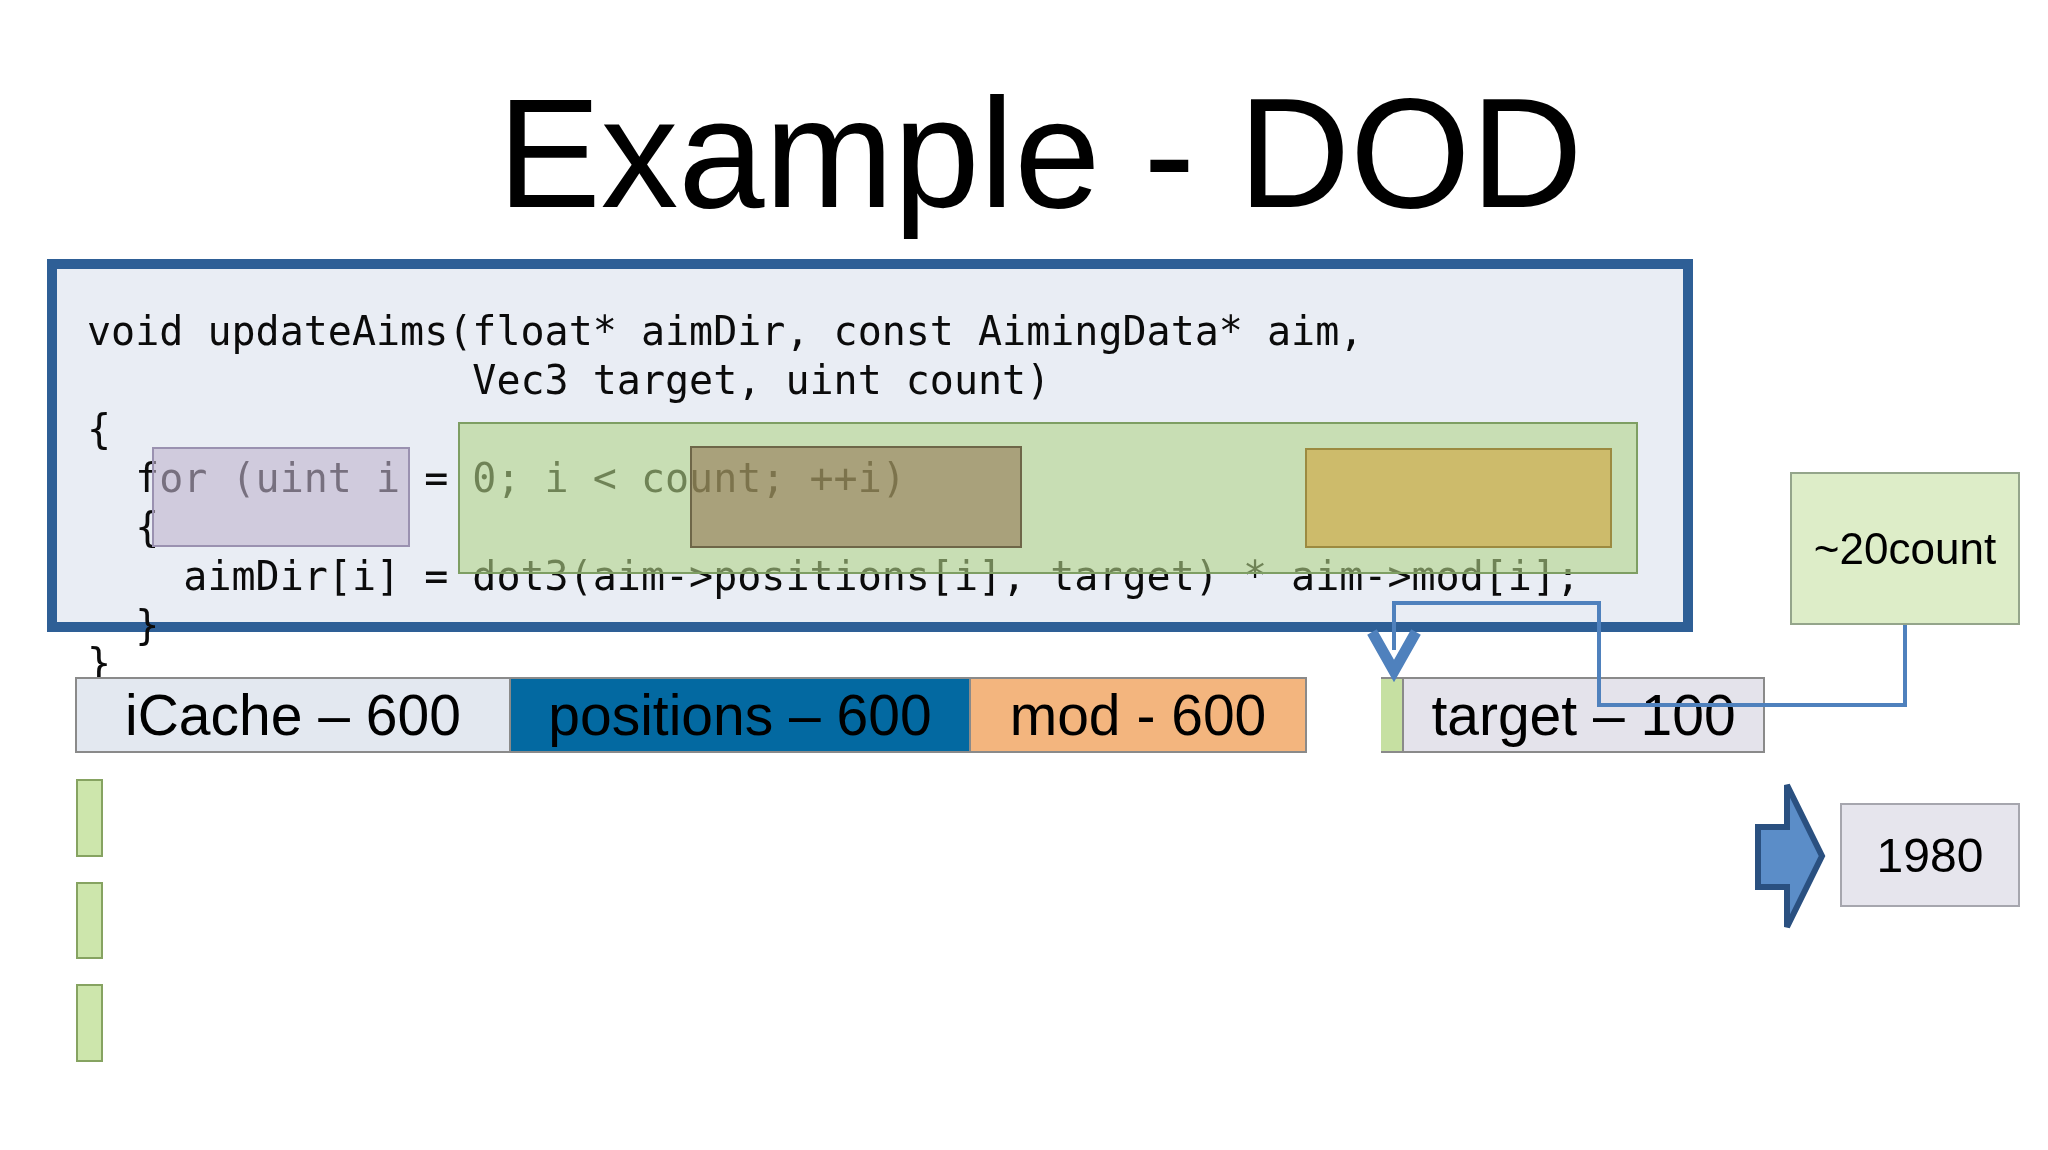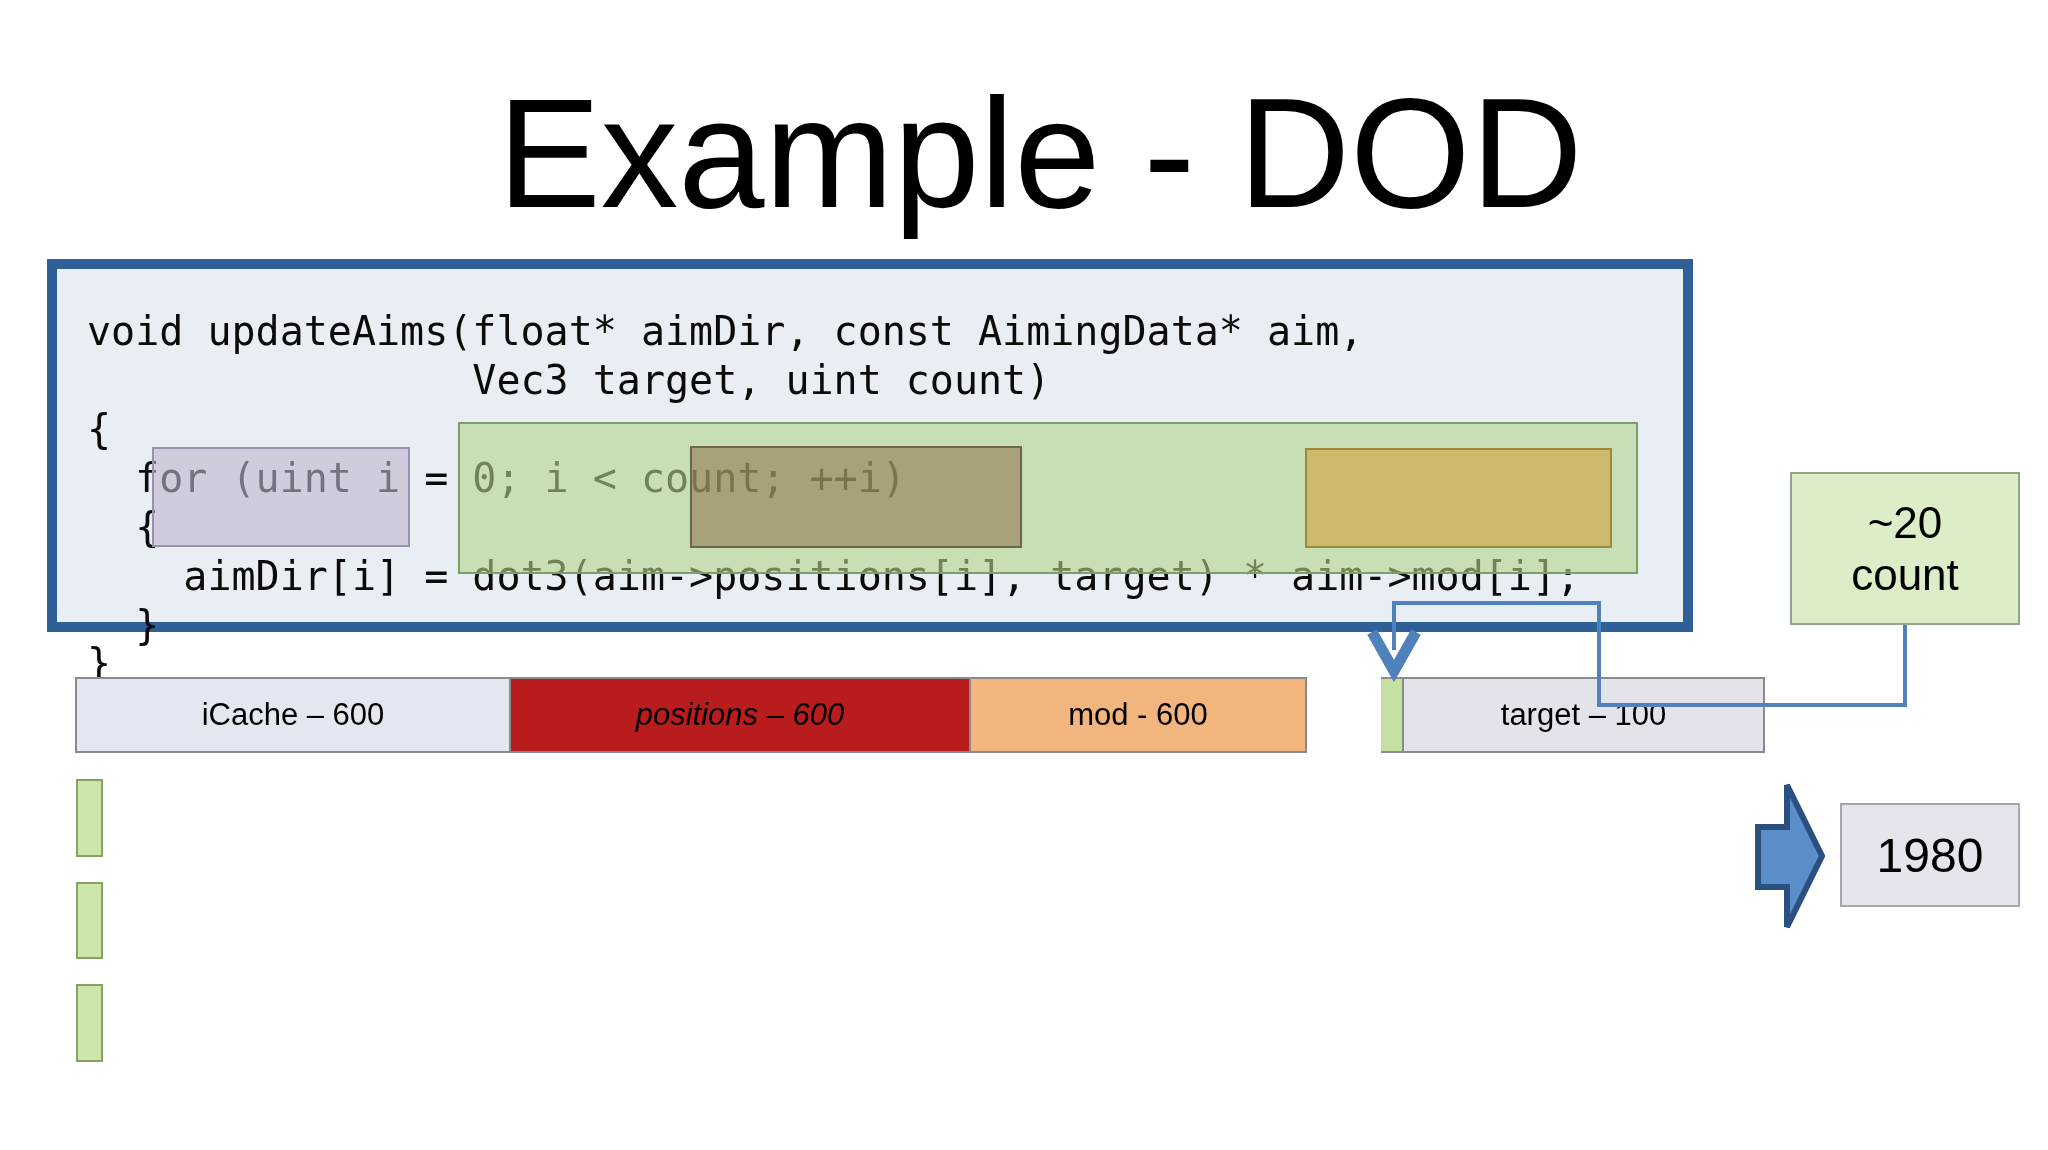--- a/index.html
+++ b/index.html
@@ -18,31 +18,31 @@
   .ov{position:absolute;box-sizing:border-box;}
   .ov.green {left:401px;top:153px;width:1180px;height:152px;background:rgba(178,212,137,.60);border:2px solid #7e9e63;z-index:2;}
   .ov.purple{left:95px; top:178px;width:258px; height:100px;background:rgba(192,180,205,.60);border:2px solid #9a91b0;z-index:2;}
   .ov.khaki1{left:633px;top:177px;width:332px; height:102px;background:rgba(138,100,66,.50);border:2px solid #6e6648;z-index:3;}
   .ov.khaki2{left:1248px;top:179px;width:307px;height:100px;background:rgba(210,152,34,.50);border:2px solid #9c8a40;z-index:3;}
   
   .bar{position:absolute;left:75px;top:677px;width:1690px;height:76px;z-index:1;}
   .seg{position:absolute;top:0;height:76px;box-sizing:border-box;
        border:2px solid #8a8a8a;border-left:none;
        display:flex;align-items:center;justify-content:center;
-       font-size:31px;color:#000;}
+       font-size:57px;color:#000;}
   .seg.first{border-left:2px solid #8a8a8a;}
   .seg.icache   {left:0;     width:436px;background:#e3e8f0;}
-  .seg.positions{left:436px; width:460px;background:#b91c1c;font-style:italic;}
+  .seg.positions{left:436px; width:460px;background:#0369a1;}
   .seg.mod      {left:896px; width:336px;background:#f3b57e;}
   .seg.sliver   {left:1306px;width:23px; background:#c6e0a2;}
   .seg.aimdir   {left:1329px;width:361px;background:#e4e3eb;}
   
   .cycles-box{position:absolute;left:1790px;top:472px;width:230px;height:153px;
               box-sizing:border-box;border:2px solid #94a58b;background:#ddedc8;
-              display:flex;flex-direction:column;align-items:center;justify-content:center;
+              display:flex;flex-direction:row;align-items:center;justify-content:center;
               font-size:44px;line-height:1.18;color:#000;z-index:1;}
   .result-box{position:absolute;left:1840px;top:803px;width:180px;height:104px;
               box-sizing:border-box;border:2px solid #a6a6ae;background:#e6e5ed;
               display:flex;align-items:center;justify-content:center;
               font-size:48px;color:#000;z-index:1;}
   
   .marker{position:absolute;left:76px;width:27px;box-sizing:border-box;
           background:#cde6ac;border:2px solid #86a361;}
   .marker.m1{top:779px;height:78px;}
   .marker.m2{top:882px;height:77px;}

